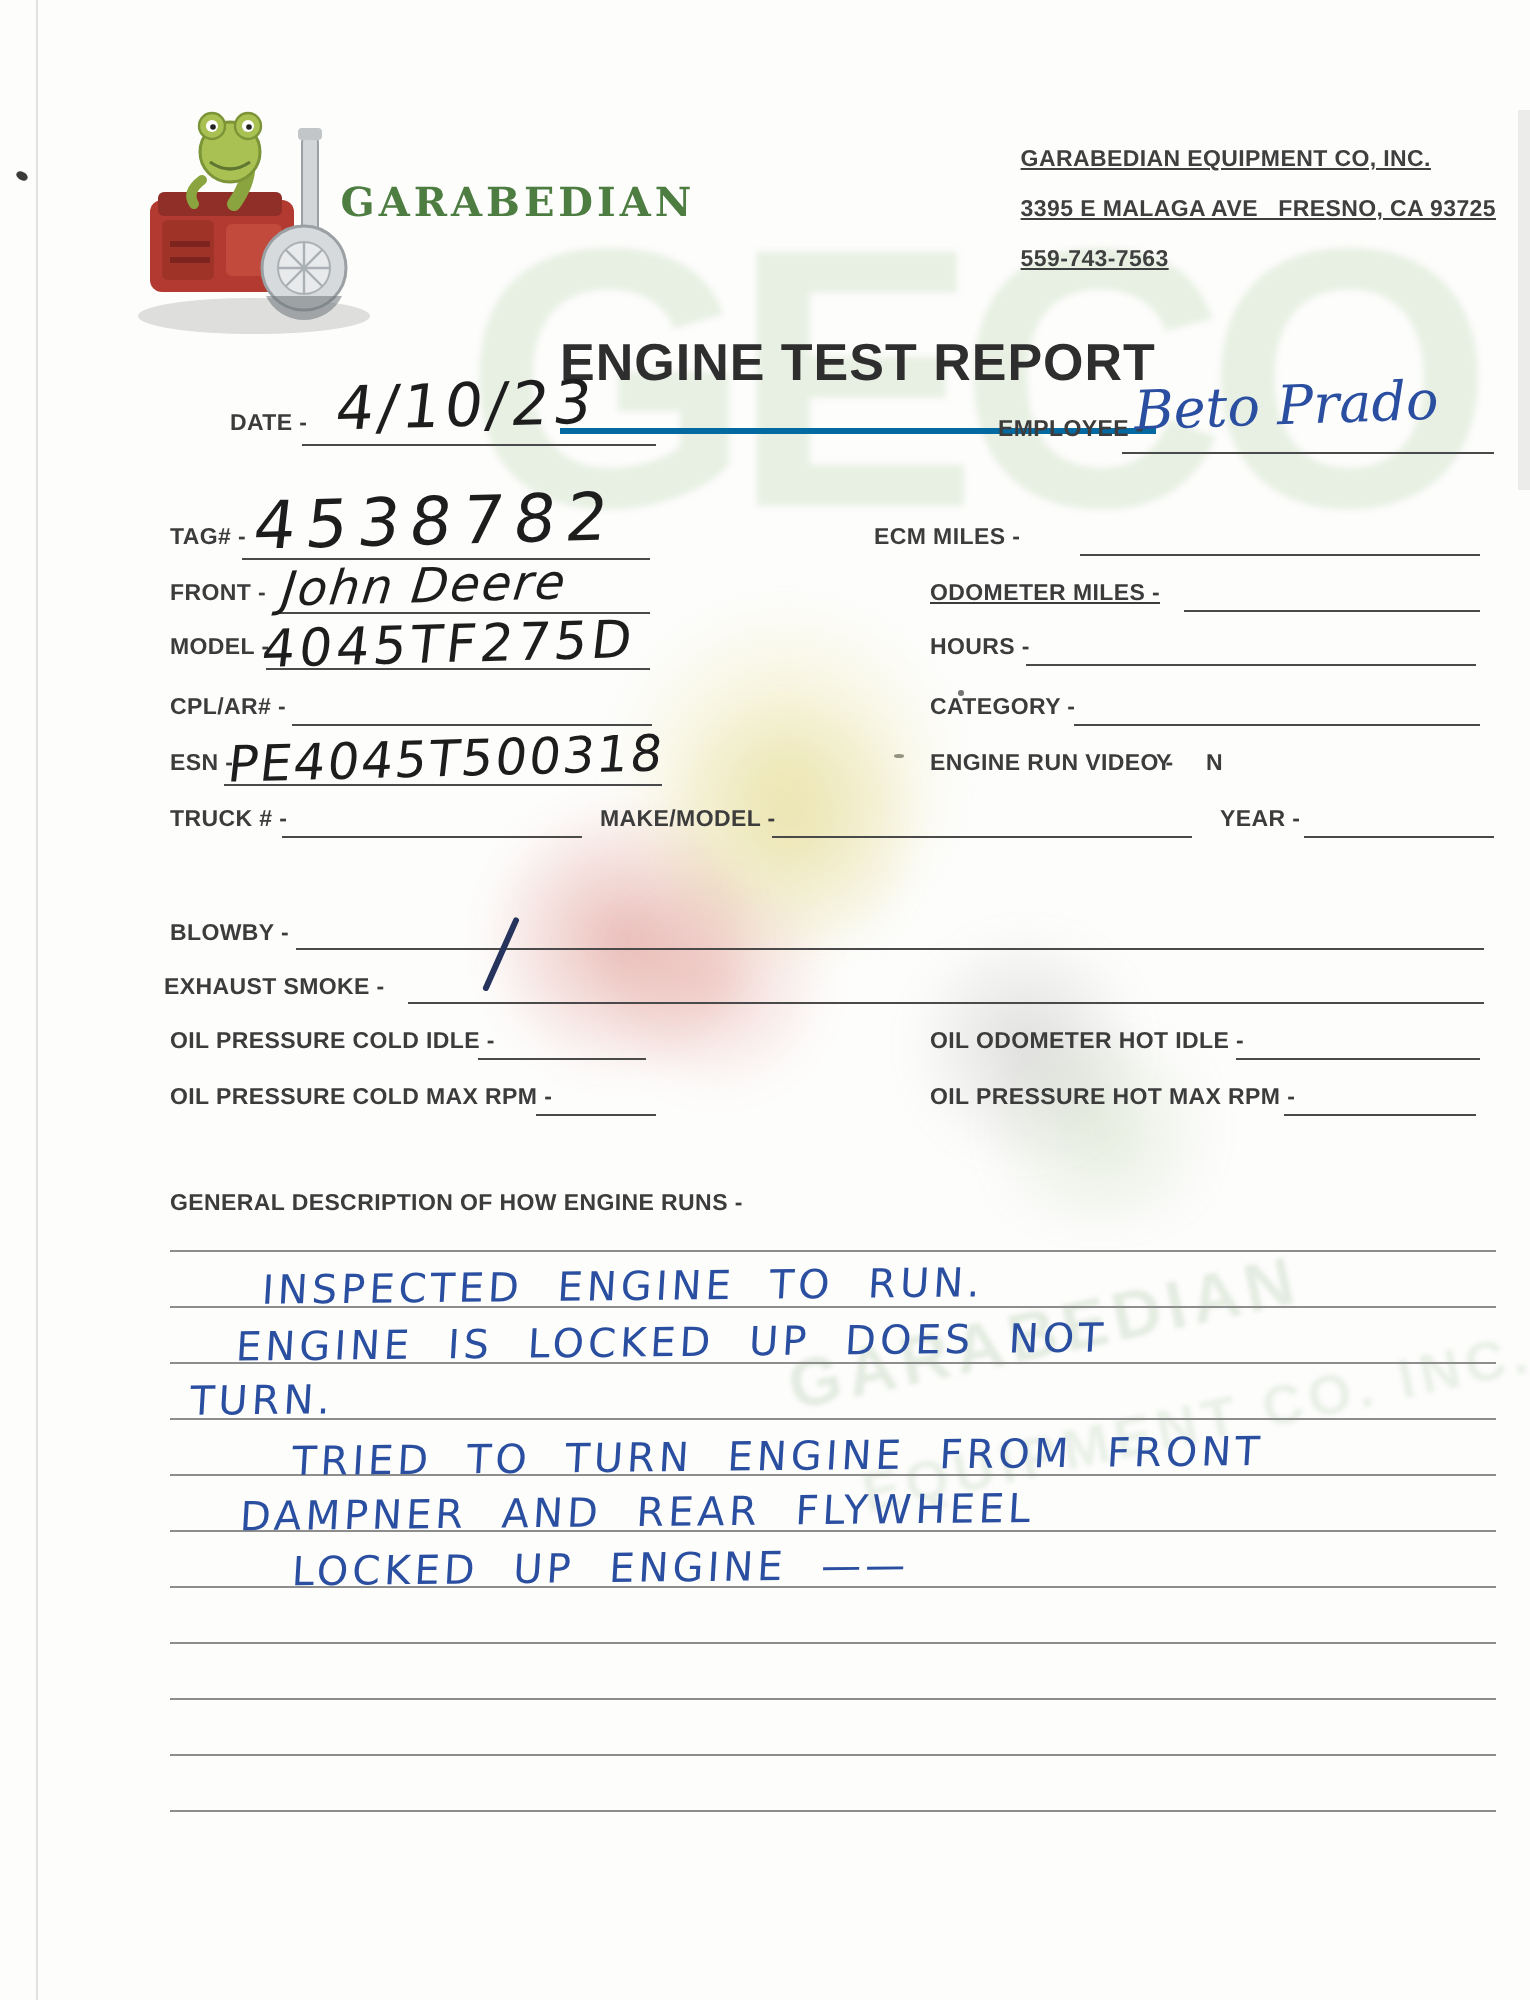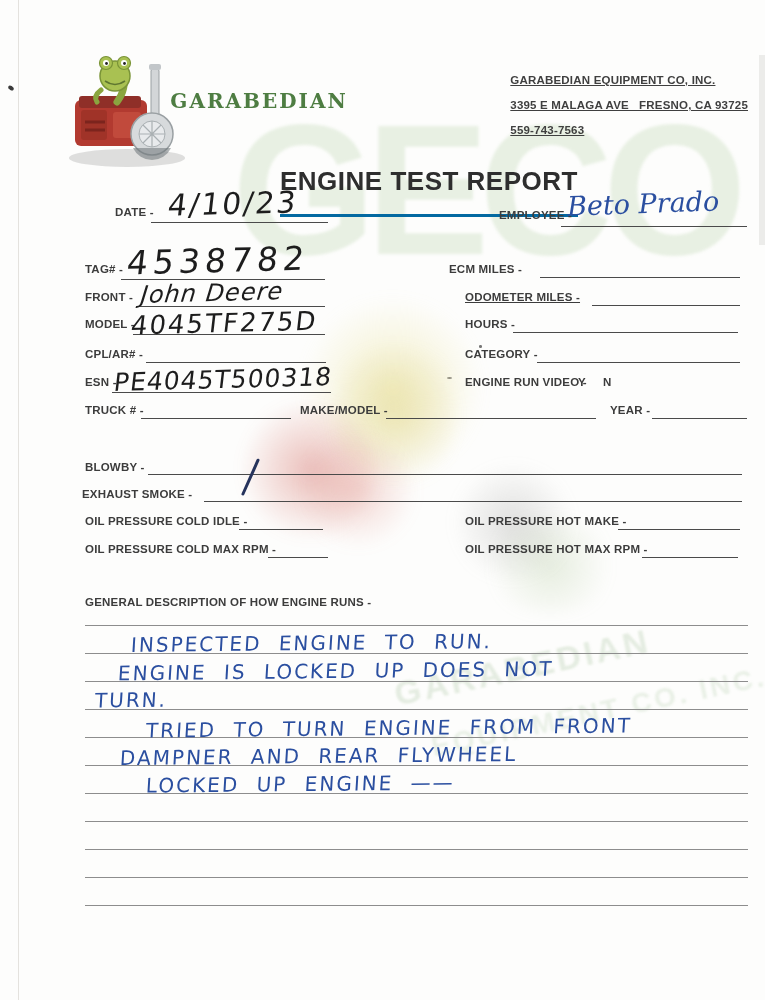--- a/index.html
+++ b/index.html
@@ -130,21 +130,21 @@
   <div class="ul" style="left:112px;top:392px;width:219px;"></div>
   <span class="hw-black" style="left:114px;top:365px;font-size:25px;letter-spacing:1px;">PE4045T500318</span>
 
   <span class="lbl" style="left:85px;top:404px;">TRUCK # -</span>
   <div class="ul" style="left:141px;top:418px;width:150px;"></div>
   <span class="lbl" style="left:300px;top:404px;">MAKE/MODEL -</span>
   <div class="ul" style="left:386px;top:418px;width:210px;"></div>
   <span class="lbl" style="left:610px;top:404px;">YEAR -</span>
   <div class="ul" style="left:652px;top:418px;width:95px;"></div>
 
-  <span class="lbl" style="left:449px;top:263px;">ECM MILES -</span>
+  <span class="lbl" style="left:437px;top:263px;">ECM MILES -</span>
   <div class="ul" style="left:540px;top:277px;width:200px;"></div>
 
   <span class="lbl" style="left:465px;top:291px;text-decoration:underline;">ODOMETER MILES -</span>
   <div class="ul" style="left:592px;top:305px;width:148px;"></div>
 
   <span class="lbl" style="left:465px;top:318px;">HOURS -</span>
   <div class="ul" style="left:513px;top:332px;width:225px;"></div>
 
   <span class="lbl" style="left:465px;top:348px;">CATEGORY -</span>
   <div class="ul" style="left:537px;top:362px;width:203px;"></div>
@@ -154,21 +154,21 @@
 
   <span class="lbl" style="left:85px;top:461px;">BLOWBY -</span>
   <div class="ul" style="left:148px;top:474px;width:594px;"></div>
 
   <span class="lbl" style="left:82px;top:488px;text-align:center;">EXHAUST SMOKE -</span>
   <div class="ul" style="left:204px;top:501px;width:538px;"></div>
   <div class="pen-slash"></div>
 
   <span class="lbl" style="left:85px;top:515px;">OIL PRESSURE COLD IDLE -</span>
   <div class="ul" style="left:239px;top:529px;width:84px;"></div>
-  <span class="lbl" style="left:465px;top:515px;">OIL PRESSURE HOT MAKE -</span>
+  <span class="lbl" style="left:465px;top:515px;">OIL ODOMETER HOT IDLE -</span>
   <div class="ul" style="left:618px;top:529px;width:122px;"></div>
 
   <span class="lbl" style="left:85px;top:543px;">OIL PRESSURE COLD MAX RPM -</span>
   <div class="ul" style="left:268px;top:557px;width:60px;"></div>
   <span class="lbl" style="left:465px;top:543px;">OIL PRESSURE HOT MAX RPM -</span>
   <div class="ul" style="left:642px;top:557px;width:96px;"></div>
 
   <span class="lbl" style="left:85px;top:596px;">GENERAL DESCRIPTION OF HOW ENGINE RUNS -</span>
   <div class="ruled"></div>
 

